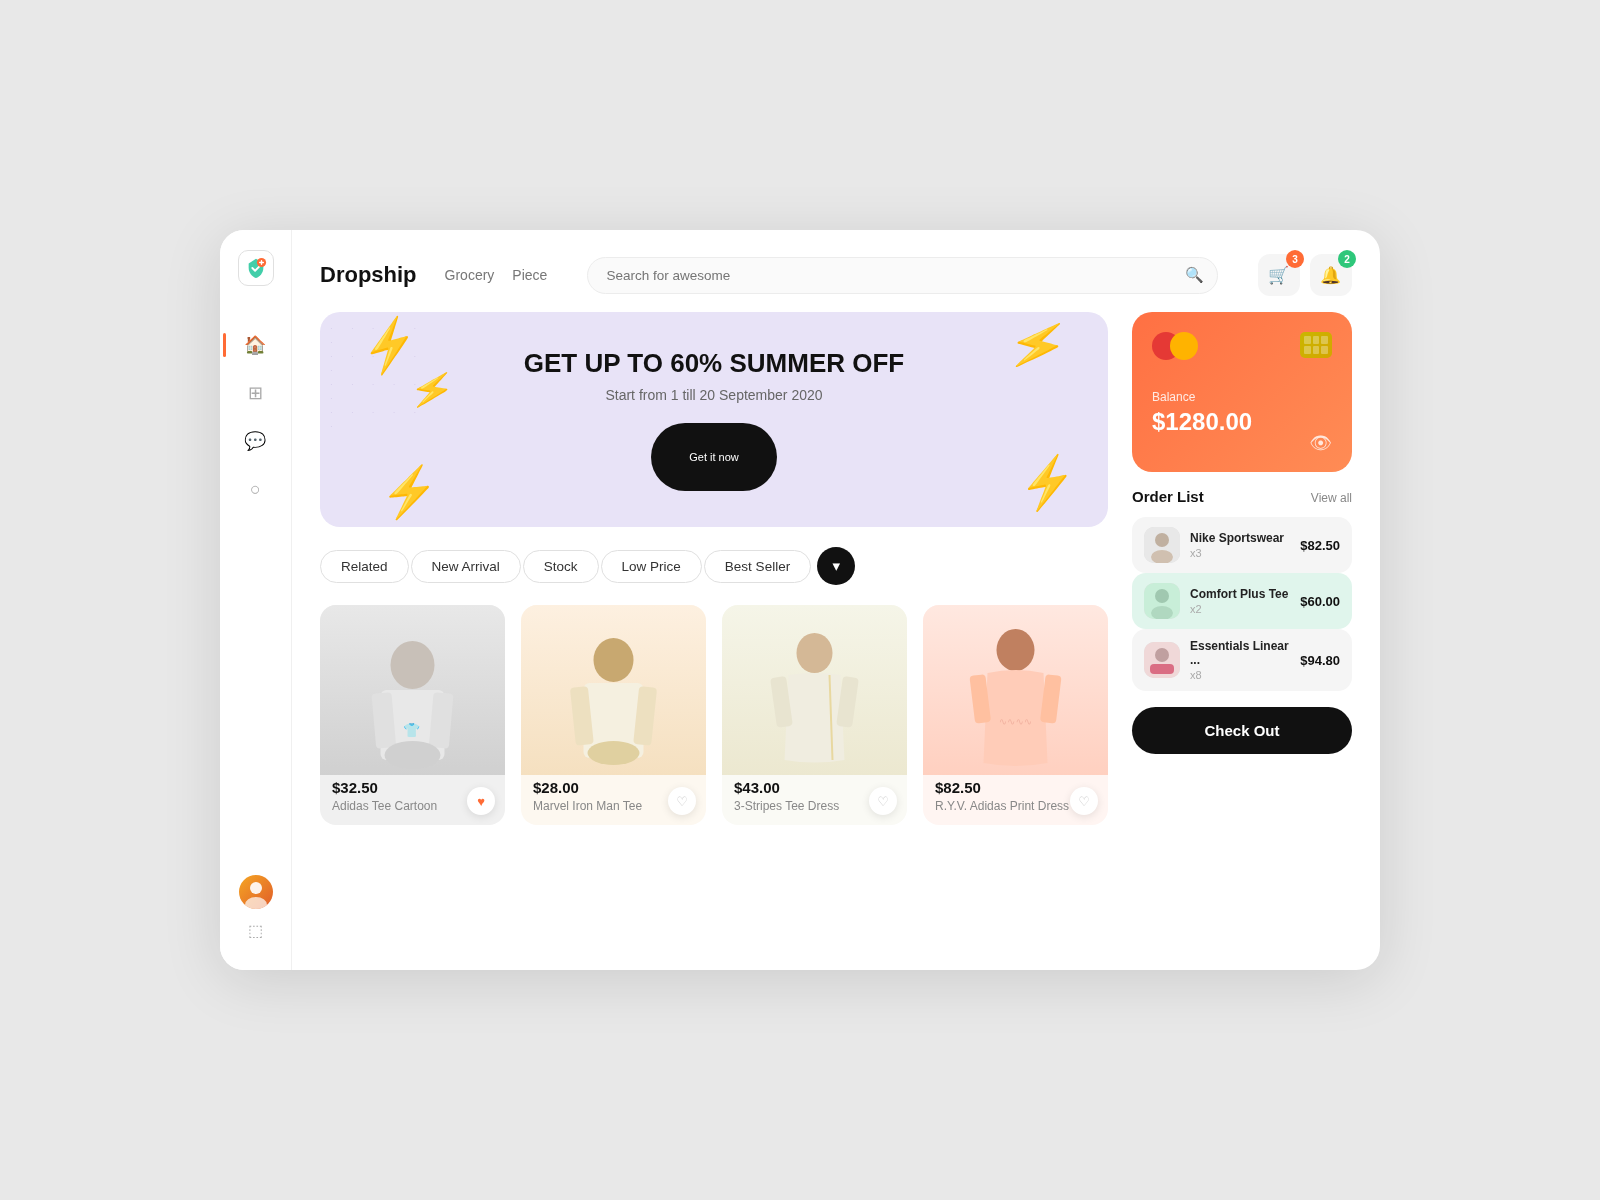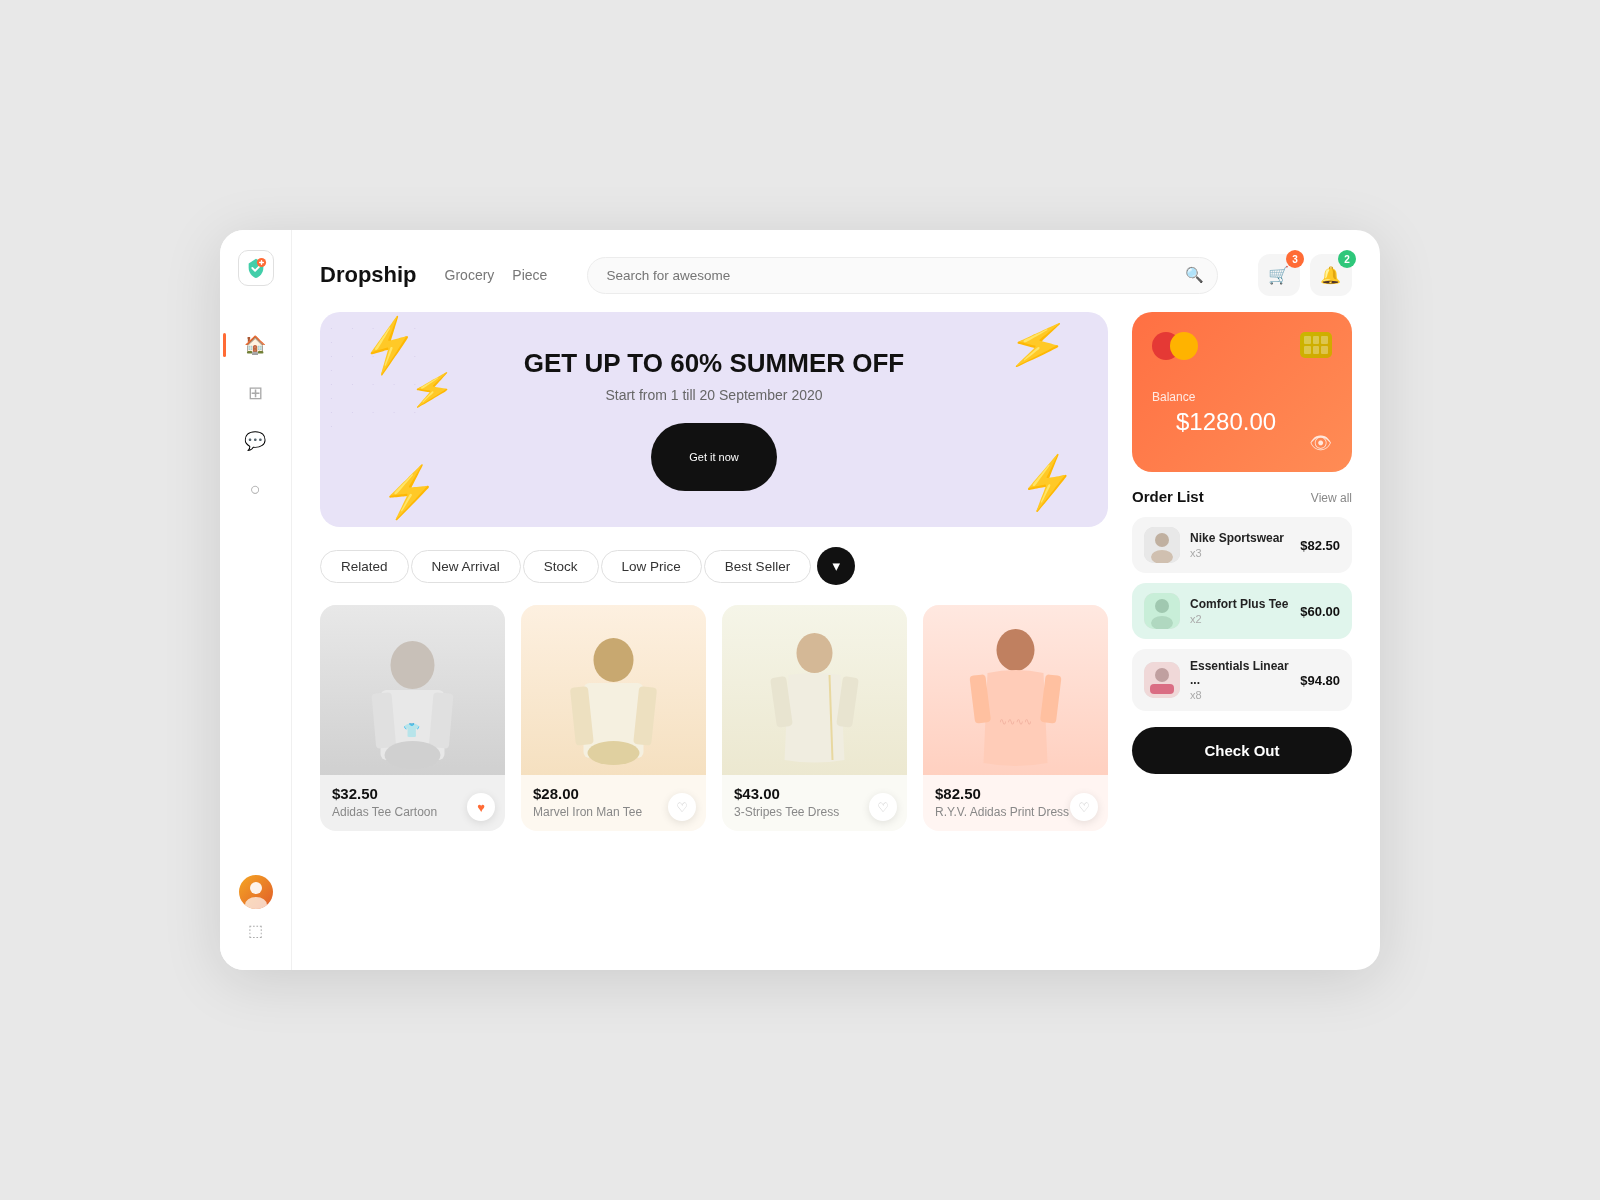--- a/index.html
+++ b/index.html
@@ -357,21 +357,21 @@
       display: flex;
       align-items: center;
       justify-content: center;
       cursor: pointer;
       font-size: 13px;
       color: #ccc;
       box-shadow: 0 2px 8px rgba(0,0,0,0.1);
     }
     .heart-btn.liked { color: #ff6b35; }
     .product-info {
-      padding: 10px 12px 12px;
+      padding: 4px 12px 12px;
     }
     .product-price {
       font-size: 15px;
       font-weight: 700;
       color: #111;
       margin-bottom: 3px;
     }
     .product-name {
       font-size: 12px;
       color: #888;
@@ -424,22 +424,21 @@
       background: rgba(255,255,255,0.3);
       border-radius: 1px;
     }
     .wallet-label {
       font-size: 12px;
       opacity: 0.85;
       margin-bottom: 4px;
     }
     .wallet-balance {
       font-size: 24px;
-      font-weight: 400;
-      margin-left: 24px;
+      font-weight: 700;
     }
     .wallet-eye {
       position: absolute;
       right: 20px;
       bottom: 18px;
       font-size: 18px;
       opacity: 0.8;
       cursor: pointer;
     }
     
@@ -457,21 +456,20 @@
     }
     .view-all-link {
       font-size: 12px;
       color: #888;
       cursor: pointer;
       text-decoration: none;
     }
     .order-items {
       display: flex;
       flex-direction: column;
-      gap: 10px;
     }
     .order-item {
       background: #f8f8f8;
       border-radius: 14px;
       padding: 10px 12px;
       display: flex;
       align-items: center;
       gap: 10px;
       cursor: pointer;
     }

